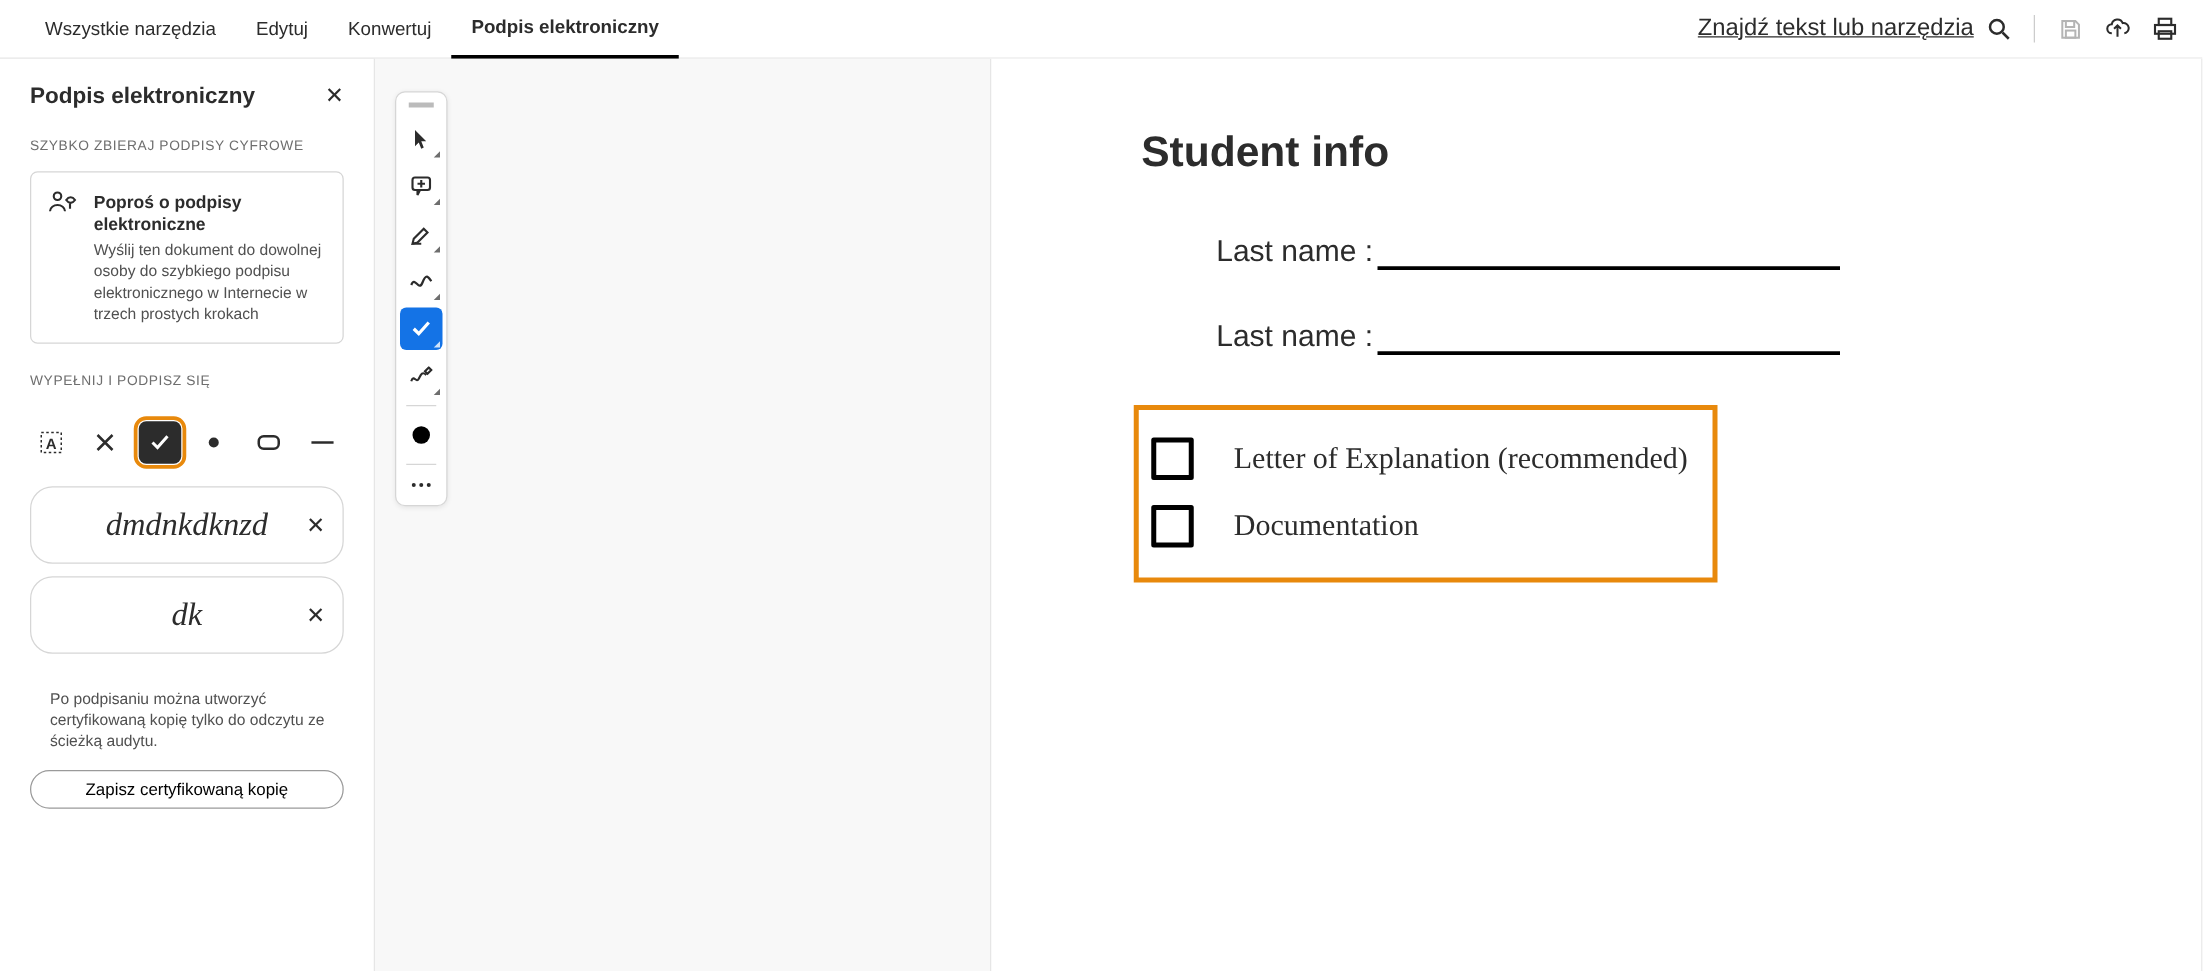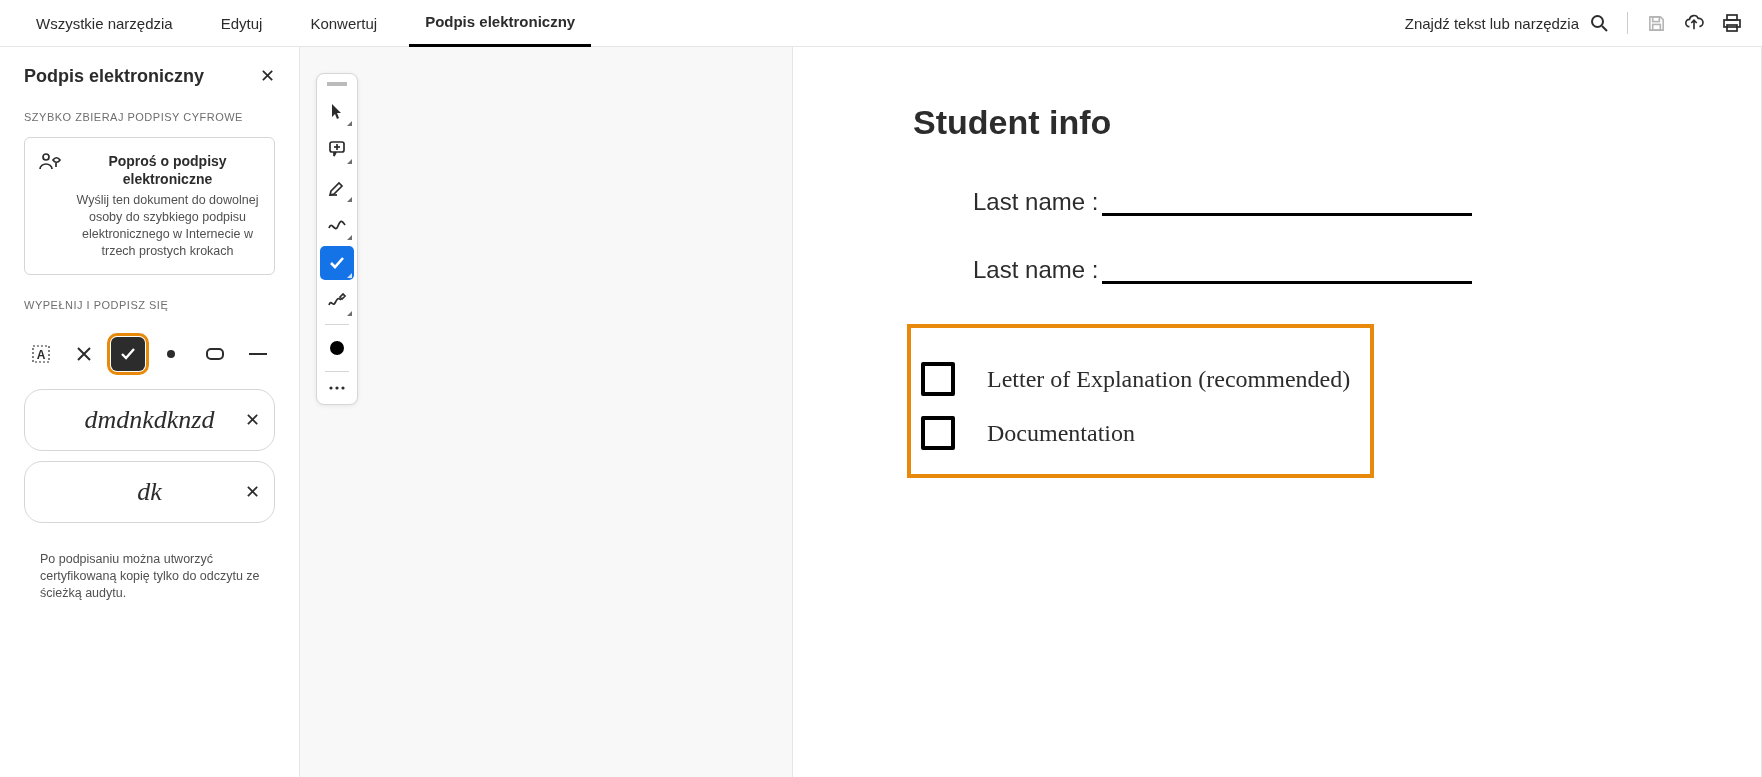--- a/index.html
+++ b/index.html
@@ -5,45 +5,45 @@
 * { box-sizing: border-box; margin: 0; padding: 0; }
 body {
   font-family: -apple-system, BlinkMacSystemFont, "Segoe UI", Arial, sans-serif;
   font-size: 14px; color: #2c2c2c; background: #fff;
   width: 1762px; height: 777px; overflow: hidden;
 }
 .topbar {
   display: flex; align-items: center; height: 47px;
   border-bottom: 1px solid #e6e6e6; padding: 0 20px;
 }
-.topbar-tabs { display: flex; gap: 16px; }
+.topbar-tabs { display: flex; gap: 0; }
 .topbar-tab {
   padding: 0 16px; height: 47px; display: flex; align-items: center;
   font-size: 15px; color: #2c2c2c; cursor: pointer;
 }
 .topbar-tab.active { font-weight: 600; border-bottom: 3px solid #000; }
 .topbar-right { margin-left: auto; display: flex; align-items: center; gap: 18px; }
 .search-wrap { display: flex; align-items: center; gap: 10px; color: #2c2c2c; cursor: pointer;}
-.search-label { font-size: 15px; }
+.search-label { font-size: 19px; text-decoration: underline; }
 .topdiv { width: 1px; height: 22px; background: #ccc; }
 .ticon { width: 20px; height: 20px; display: inline-flex; align-items: center; justify-content: center; cursor:pointer;}
 
 .main { display: flex; height: calc(100% - 47px); }
 
 .sidepanel {
   width: 300px; border-right: 1px solid #e6e6e6; padding: 18px 24px;
   display: flex; flex-direction: column;
 }
 .sp-header { display: flex; align-items: center; justify-content: space-between; margin-bottom: 24px;}
 .sp-title { font-size: 18px; font-weight: 600; }
 .close-x { font-size: 18px; cursor: pointer; }
 .sp-sub { font-size: 11px; letter-spacing: .5px; color: #6e6e6e; margin-bottom: 14px; text-transform: uppercase;}
 .card {
   border: 1px solid #d6d6d6; border-radius: 6px; padding: 14px 14px 14px 50px;
-  position: relative; margin-bottom: 24px; text-align: center;
+  position: relative; margin-bottom: 24px;
 }
 .card .cicon { position: absolute; left: 14px; top: 14px; }
 .card-title { font-weight: 600; font-size: 14px; margin-bottom: 4px; line-height: 1.3;}
 .card-desc { font-size: 12.5px; color: #505050; line-height: 1.35; }
 
 .shape-row { display: flex; gap: 10px; align-items: center; margin: 12px 0 18px; }
 .shape-btn {
   width: 34px; height: 34px; display: flex; align-items: center; justify-content: center;
   border-radius: 6px; cursor: pointer; font-size: 18px;
 }
@@ -88,21 +88,21 @@
   margin-left: 216px; margin-top: 0; width: 970px; min-height: 100%;
   background: #fff; border-left: 1px solid #e6e6e6; border-right: 1px solid #e6e6e6;
   padding: 56px 80px 40px 120px;
 }
 .doc-h1 { font-size: 34px; font-weight: 700; margin-bottom: 46px; }
 .field-row { display: flex; align-items: flex-end; margin-bottom: 40px; margin-left: 60px;}
 .field-row .lbl { font-size: 24px; font-weight: 500; white-space: pre; }
 .field-row .line { border-bottom: 3px solid #000; height: 22px; display:inline-block;}
 .field-row.sig-row { margin-top: 60px; margin-bottom: 70px;}
 .check-group {
-  border: 4px solid #e8890c; padding: 24px 20px 14px 10px;
+  border: 4px solid #e8890c; padding: 12px 20px 14px 10px;
   display: inline-block; margin-left: -6px;
 }
 .check-row { display: flex; align-items: center; gap: 32px; padding: 10px 0;}
 .chkbox { width: 34px; height: 34px; border: 4px solid #000; border-radius: 2px; }
 .chk-lbl { font-size: 24px; font-family: Georgia, serif; }
 </style>
 </head>
 <body>
 
 <div class="topbar">
@@ -204,20 +204,21 @@
     <div class="sig-box">
       <span>dmdnkdknzd</span>
       <span class="sig-x">✕</span>
     </div>
     <div class="sig-box">
       <span>dk</span>
       <span class="sig-x">✕</span>
     </div>
 
     <div class="sp-note">Po podpisaniu można utworzyć certyfikowaną kopię tylko do odczytu ze ścieżką audytu.</div>
+    <button class="pill-btn">Zapisz certyfikowaną kopię</button>
   </div>
 
   <div class="canvas-area">
 
     <div class="toolbox">
       <div class="grip"></div>
       <div class="tbtn">
         <svg width="16" height="18" viewBox="0 0 16 18">
             <path d="M3 2l0 13 3-3 2 5 2-1-2-5 4 0z" fill="#2c2c2c"></path>
           </svg>

